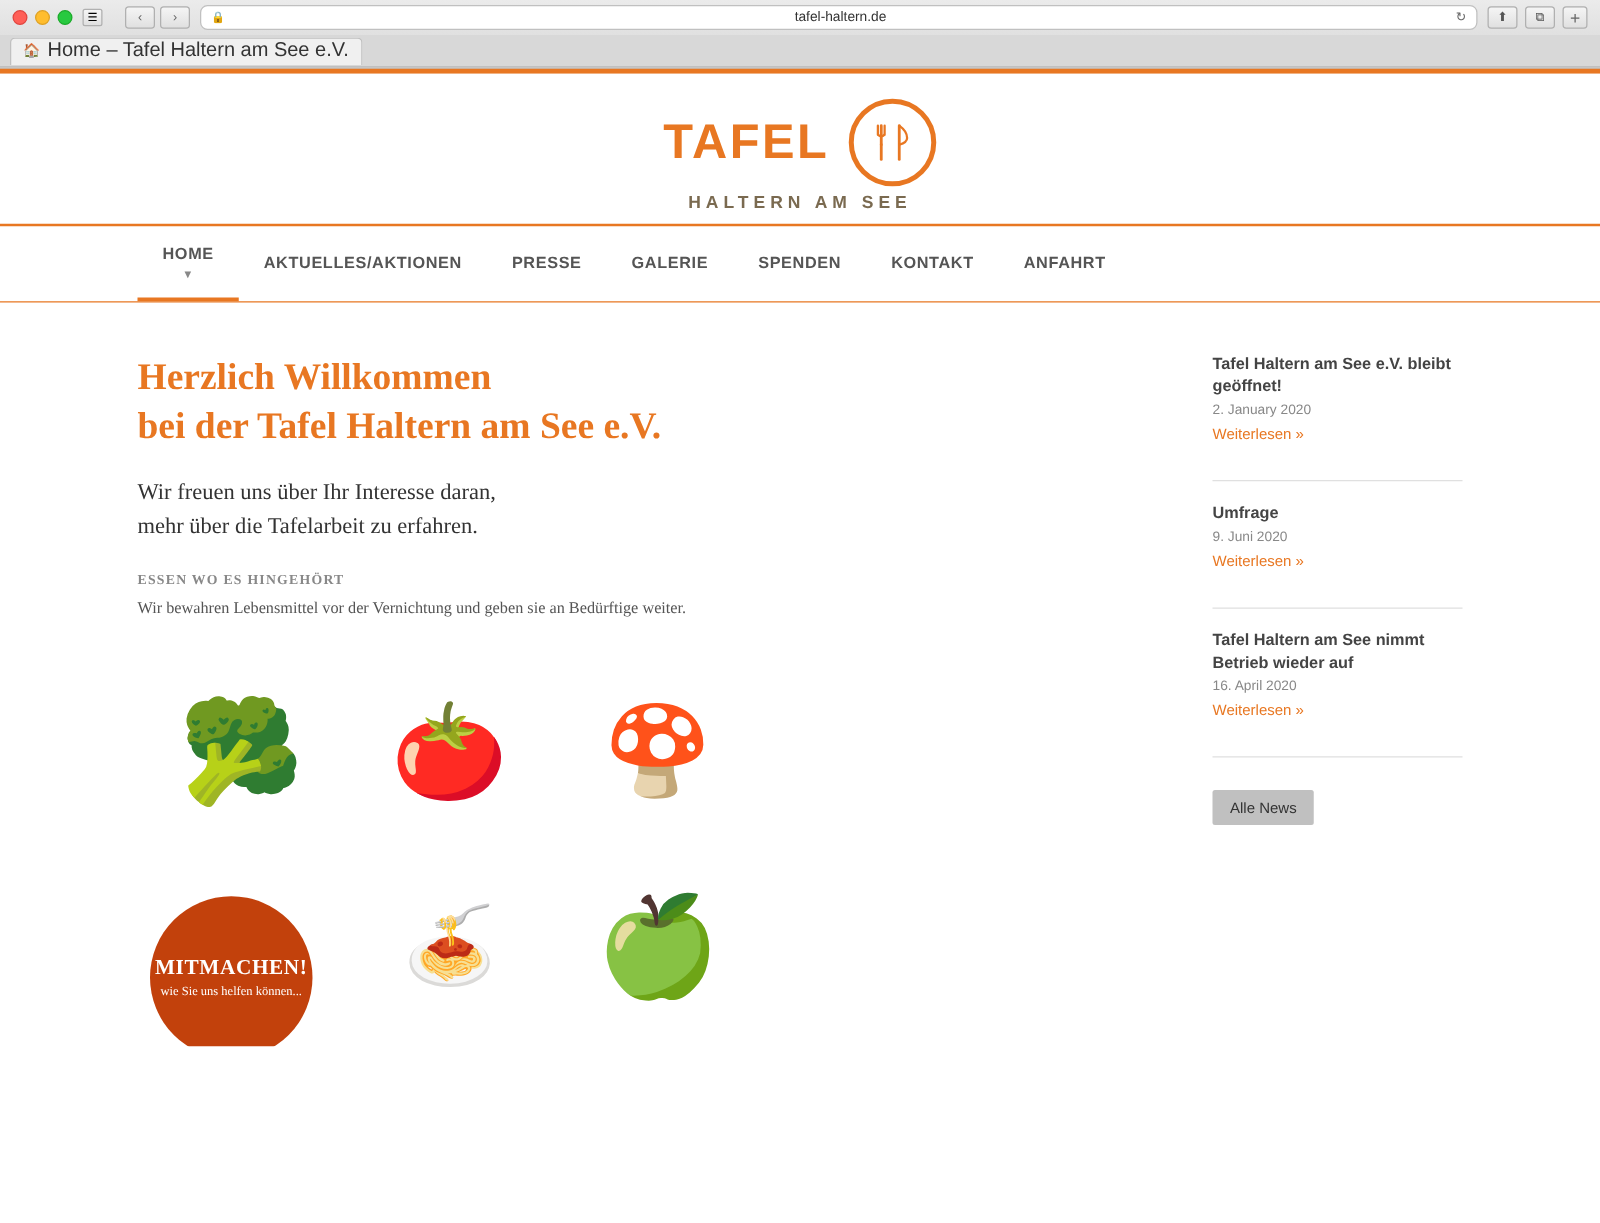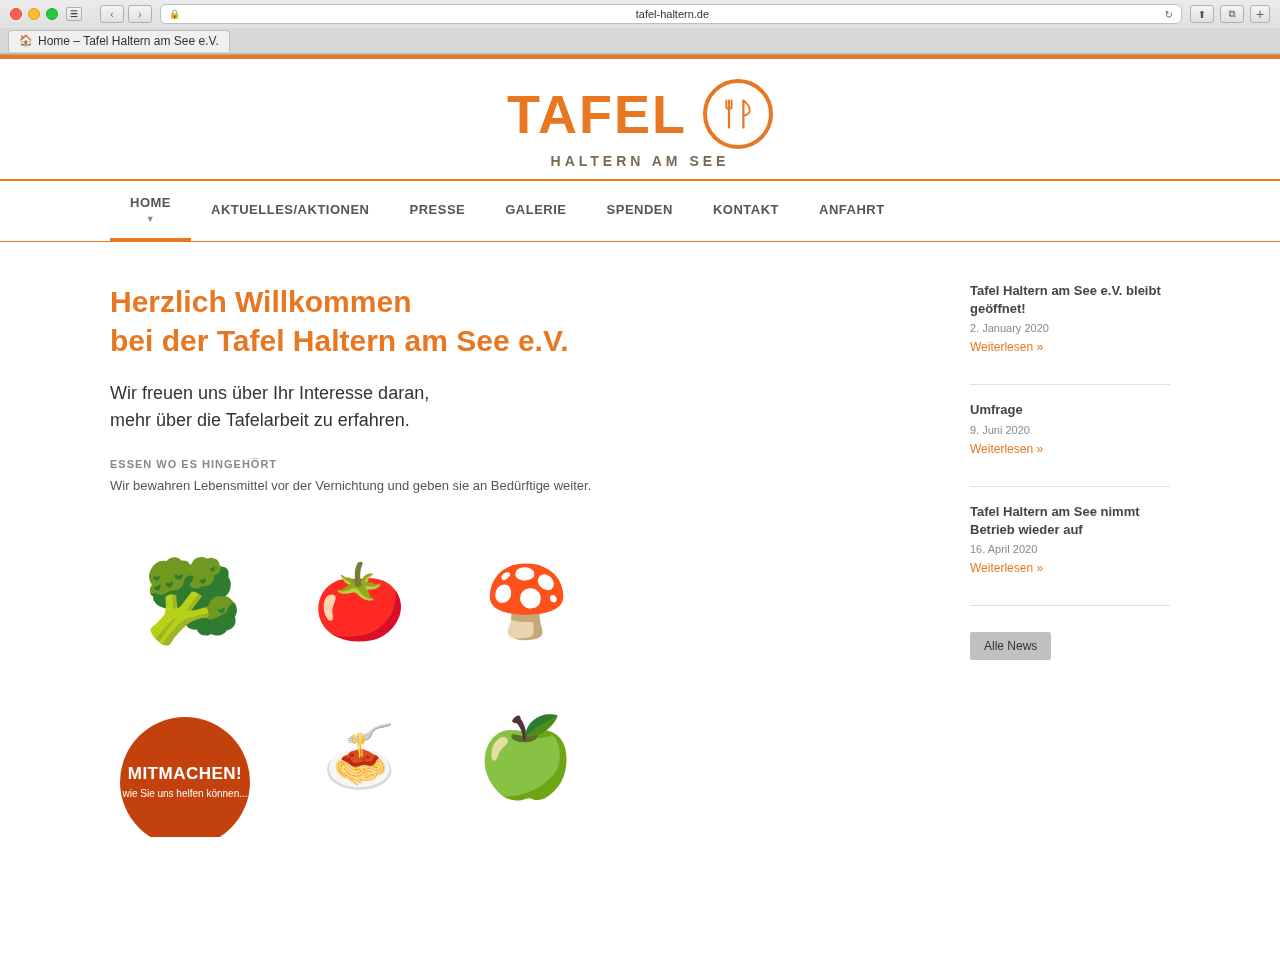--- a/index.html
+++ b/index.html
@@ -73,21 +73,21 @@
       border: 1px solid #c0c0c0;
       border-bottom: none;
       border-radius: 4px 4px 0 0;
       padding: 0 10px;
       height: 22px;
       font-size: 11px;
       color: #333;
       gap: 5px;
     }
     .tab-favicon { width: 14px; height: 14px; }
-    .tab-title { font-size: 12px; }
+    .tab-title { font-size: 16px; }
     .sidebar-indicator {
       width: 16px; height: 14px; background: linear-gradient(to bottom, #f5f5f5, #e0e0e0);
       border: 1px solid #b0b0b0; border-radius: 2px; cursor: pointer;
       display: flex; align-items: center; justify-content: center; margin-right: 6px;
     }
 
     
     .orange-bar {
       height: 4px;
       background: #e87722;
@@ -105,21 +105,21 @@
       flex-direction: column;
       align-items: center;
       padding: 20px 0 10px;
     }
     .logo-area {
       display: flex;
       align-items: center;
       gap: 16px;
     }
     .logo-text {
-      font-size: 54px;
+      font-size: 39px;
       font-weight: 900;
       color: #e87722;
       letter-spacing: 2px;
     }
     .logo-icon {
       width: 70px;
       height: 70px;
       border: 4px solid #e87722;
       border-radius: 50%;
       display: flex;
@@ -168,21 +168,21 @@
 
     
     .main-content {
       display: flex;
       max-width: 1100px;
       margin: 0 auto;
       padding: 40px 20px;
       gap: 60px;
     }
 
-    .content-left { flex: 1; }
+    .content-left { flex: 1; font-family: Liberation Serif, serif; }
     .content-right { width: 200px; flex-shrink: 0; }
 
     
     .welcome-heading {
       font-size: 30px;
       font-weight: 700;
       color: #e87722;
       line-height: 1.3;
       margin-bottom: 20px;
     }

